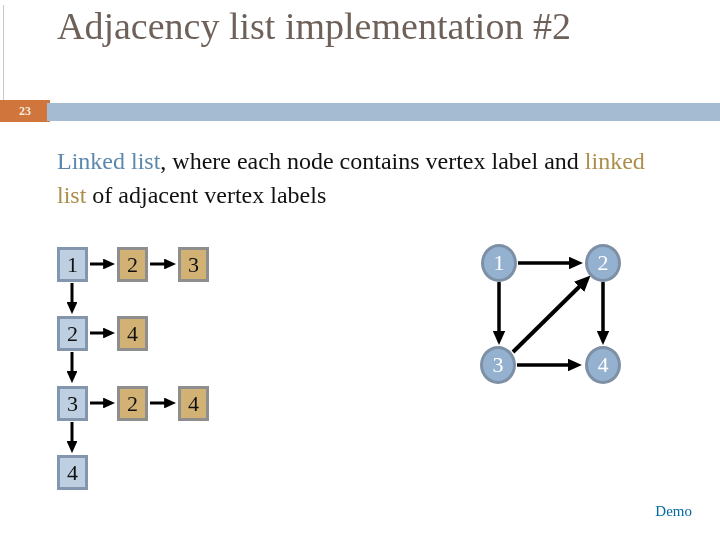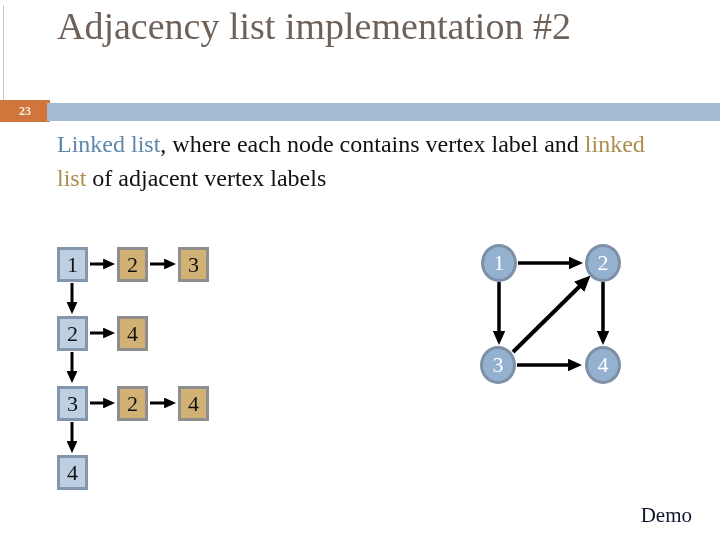--- a/index.html
+++ b/index.html
@@ -39,21 +39,21 @@
     justify-content: center;
   }
   .title-bar {
     position: absolute;
     left: 47px; top: 103px;
     width: 673px; height: 18px;
     background: #a4bbd2;
   }
   .body-text {
     position: absolute;
-    left: 57px; top: 127px;
+    left: 57px; top: 144px;
     width: 600px;
     font-size: 24px;
     line-height: 34px;
     color: #111111;
   }
   .hl-blue  { color: #5d88ae; }
   .hl-gold  { color: #ac8e4b; }
   .arrows-layer {
     position: absolute;
     left: 0; top: 0;
@@ -87,22 +87,22 @@
     border: 3px solid #7e90a6;
     display: flex;
     align-items: center;
     justify-content: center;
     font-size: 22px;
     color: #ffffff;
   }
   .demo-link {
     position: absolute;
     right: 28px; top: 503px;
-    font-size: 21px;
-    color: #0f172a;
+    font-size: 15px;
+    color: #0369a1;
     text-decoration: none;
     cursor: pointer;
   }
   
   .r1c1 { left: 57px;  top: 247px; }
   .r1c2 { left: 117px; top: 247px; }
   .r1c3 { left: 178px; top: 247px; }
   .r2c1 { left: 57px;  top: 316px; }
   .r2c2 { left: 117px; top: 316px; }
   .r3c1 { left: 57px;  top: 386px; }

